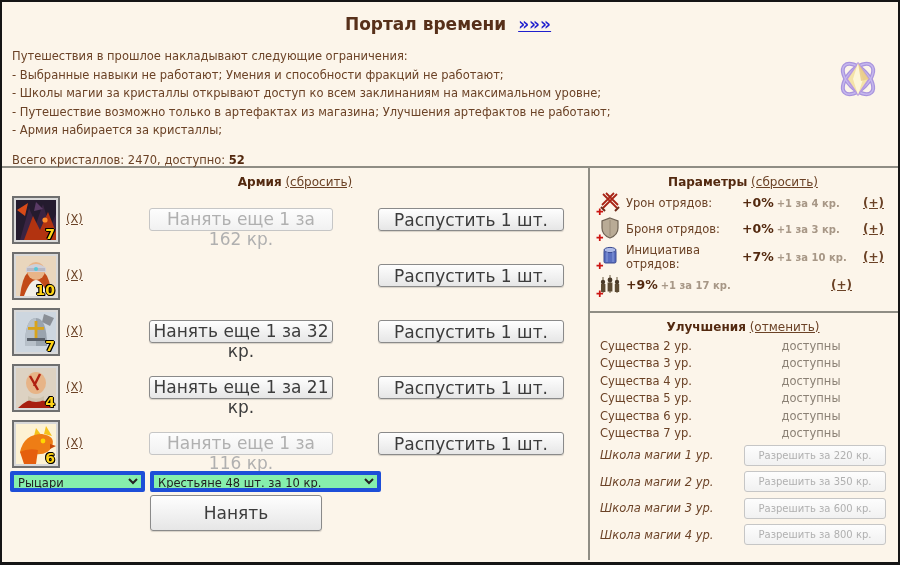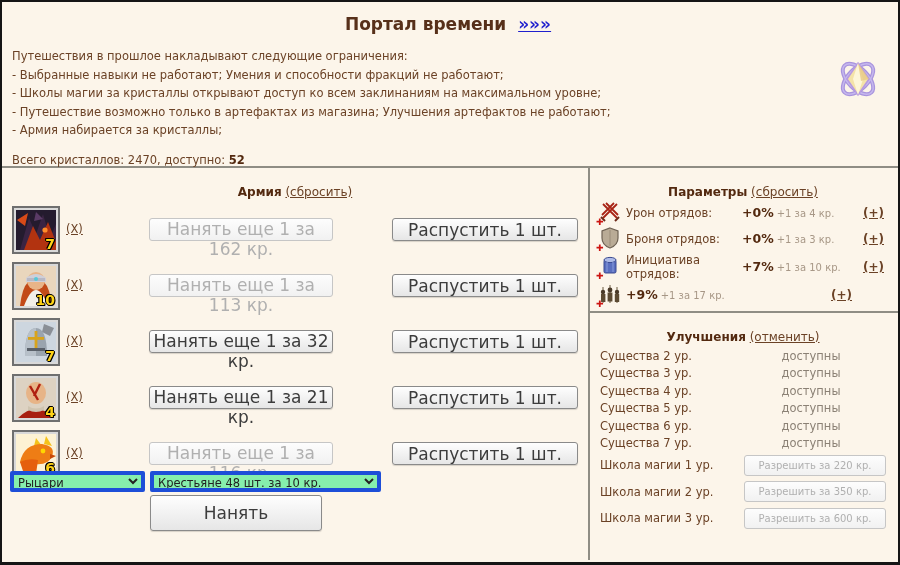--- a/index.html
+++ b/index.html
@@ -16,21 +16,21 @@
   .title-line { text-align:center; font-size:17px; font-weight:bold; color:#57301a; }
   .title-line .arrows { color:#1f1fce; text-decoration:underline; font-weight:bold; cursor:pointer; margin-left:6px; }
   .restrictions { margin-top:13px; font-size:11.5px; color:#6b4226; line-height:18.5px; }
   .crystals { margin-top:13px; font-size:11.5px; color:#6b4226; }
   .crystals b { color:#53290f; }
   .portal-icon { position:absolute; right:16px; top:53px; width:48px; height:48px; }
   
   .main { display:flex; height:392px; }
   .left-panel { position:relative; width:588px; border-right:2px solid #8f8d84; }
   .right-panel { flex:1; display:flex; flex-direction:column; }
-  .section-header { text-align:center; font-size:12px; color:#6b4226; padding-top:7px;margin-top:10px; }
+  .section-header { text-align:center; font-size:12px; color:#6b4226; padding-top:7px; }
   .section-header b { color:#53290f; }
   .link { color:#6b4226; text-decoration:underline; cursor:pointer; }
   
   .army-rows { margin-top:3px; }
   .unit-row { position:relative; height:56px; }
   .portrait {
     position:absolute; left:10px; top:4px; width:48px; height:48px;
     border:2px solid #6f6f6f; box-shadow:inset 0 0 0 2px #d9d9d9;
     background:#fff;
   }
@@ -48,50 +48,50 @@
     border:1px solid #8a8a8a; border-radius:3px;
     box-shadow:0 1px 1px rgba(0,0,0,0.15);
     cursor:pointer; text-align:center;
   }
   .btn.disabled {
     color:#b0b0b0; border-color:#c6c6c6;
     background:linear-gradient(#fdfdfd,#f1f1f1);
     box-shadow:none; cursor:default;
   }
   .hire-btn { position:absolute; left:147px; top:16px; width:184px; height:23px; }
-  .dismiss-btn { position:absolute; left:390px; top:16px; width:186px; height:23px; }
+  .dismiss-btn { position:absolute; left:376px; top:16px; width:186px; height:23px; }
   
   .recruit { position:absolute; left:8px; top:303px; width:575px; }
   .recruit select {
     font-family:"DejaVu Sans","Liberation Sans",sans-serif;
     font-size:11.5px; color:#222; height:21px;
     background:#86efac; border:4px solid #1d4ed8; border-radius:2px;
   }
   .faction-select { position:absolute; left:0; top:0; width:135px; }
   .unit-select { position:absolute; left:140px; top:0; width:231px; }
   .recruit .hire-main-btn { position:absolute; left:140px; top:24px; width:172px; height:36px; }
   
   .params { height:145px; border-bottom:2px solid #8f8d84; padding:0 8px 12px 6px; }
   .param-row { display:grid; grid-template-columns:30px 116px 1fr 32px; align-items:center; margin-top:2px; }
   .param-row.tall { align-items:center; }
   .param-icon { position:relative; width:24px; height:24px; justify-self:center; }
   .param-icon svg { width:22px; height:22px; }
   .icon-badge { position:absolute; left:-3px; bottom:-2px; font-size:9px; color:#cc1510; font-weight:bold; line-height:1;
     text-shadow:0 0 1px #fff; }
   .param-label { font-size:11.5px; color:#6b4226; line-height:14px; }
-  .param-value { font-size:10px; color:#a79786; line-height:12px; text-align:left; }
+  .param-value { font-size:10px; color:#a79786; line-height:12px; text-align:left;font-weight:bold; }
   .param-value b { font-size:12.5px; color:#53290f; margin-right:3px; }
   .plus-link { font-size:12px; font-weight:bold; text-align:right; padding-right:6px; }
   
   .upgrades { flex:1; padding:0 12px 0 10px; }
   .upg-row { display:flex; align-items:center; height:17.5px; font-size:11.5px; }
   .upg-row .upg-label { flex:1; color:#6b4226; }
   .upg-status { width:150px; text-align:center; color:#8b8175; }
   .school-row { display:flex; align-items:center; height:26.5px; font-size:11.5px; }
-  .school-row .upg-label { flex:1; color:#6b4226; }
+  .school-row .upg-label { flex:1; color:#6b4226;font-style:italic; }
   .school-btn { width:142px; height:21px; font-size:10px; }
   .creatures-block { margin-top:3px; }
 </style>
 </head>
 <body>
 
 <div class="page">
 
   <div class="header">
     <div class="title-line">
@@ -159,21 +159,20 @@
               <path d="M4,40 Q6,22 12,16 L28,16 Q34,22 36,40 Z" fill="#c24a18"></path>
               <circle cx="20" cy="15" r="9" fill="#e8b488"></circle>
               <path d="M8,40 Q20,8 32,40 Z" fill="#f2efe8"></path>
               <path d="M10,12 Q20,4 30,12 L30,16 L10,16 Z" fill="#cfcfd8"></path>
               <rect x="11" y="12" width="18" height="3" fill="#b8b8c4"></rect>
               <circle cx="20" cy="13" r="2" fill="#58c8d8"></circle>
             </svg>
             <span class="count">10</span>
           </div>
           <span class="remove-link link">(X)</span>
-          <button class="btn hire-btn disabled">Нанять еще 1 за 113 кр.</button>
           <button class="btn dismiss-btn">Распустить 1 шт.</button>
         </div>
 
         <div class="unit-row">
           <div class="portrait">
             <svg viewBox="0 0 40 40">
               <rect width="40" height="40" fill="#cdd6df"></rect>
               <path d="M28,2 L38,6 L34,14 L26,10 Z" fill="#8a8f96"></path>
               <path d="M9,34 Q9,6 20,6 Q31,6 31,34 Z" fill="#9aa4ae"></path>
               <path d="M9,34 Q9,6 20,6 L20,34 Z" fill="#b7c0c9"></path>
@@ -339,18 +338,22 @@
             <button class="btn school-btn disabled">Разрешить за 220 кр.</button>
           </div>
           <div class="school-row">
             <span class="upg-label">Школа магии 2 ур.</span>
             <button class="btn school-btn disabled">Разрешить за 350 кр.</button>
           </div>
           <div class="school-row">
             <span class="upg-label">Школа магии 3 ур.</span>
             <button class="btn school-btn disabled">Разрешить за 600 кр.</button>
           </div>
+          <div class="school-row">
+            <span class="upg-label">Школа магии 4 ур.</span>
+            <button class="btn school-btn disabled">Разрешить за 800 кр.</button>
+          </div>
         </div>
       </div>
 
     </div>
   </div>
 </div>
 
 </body></html>

